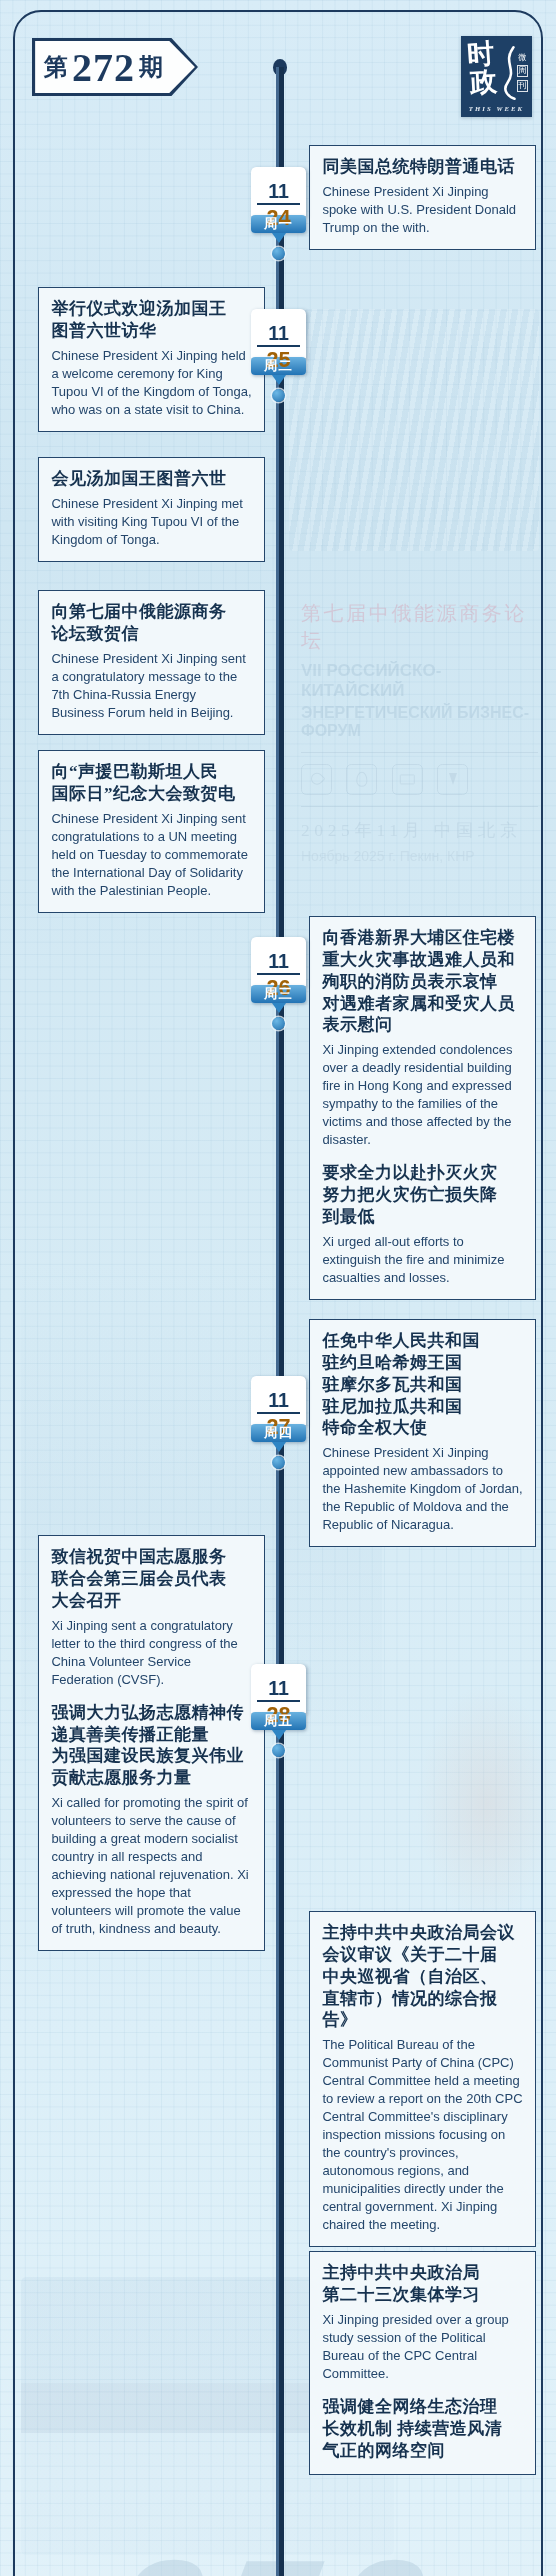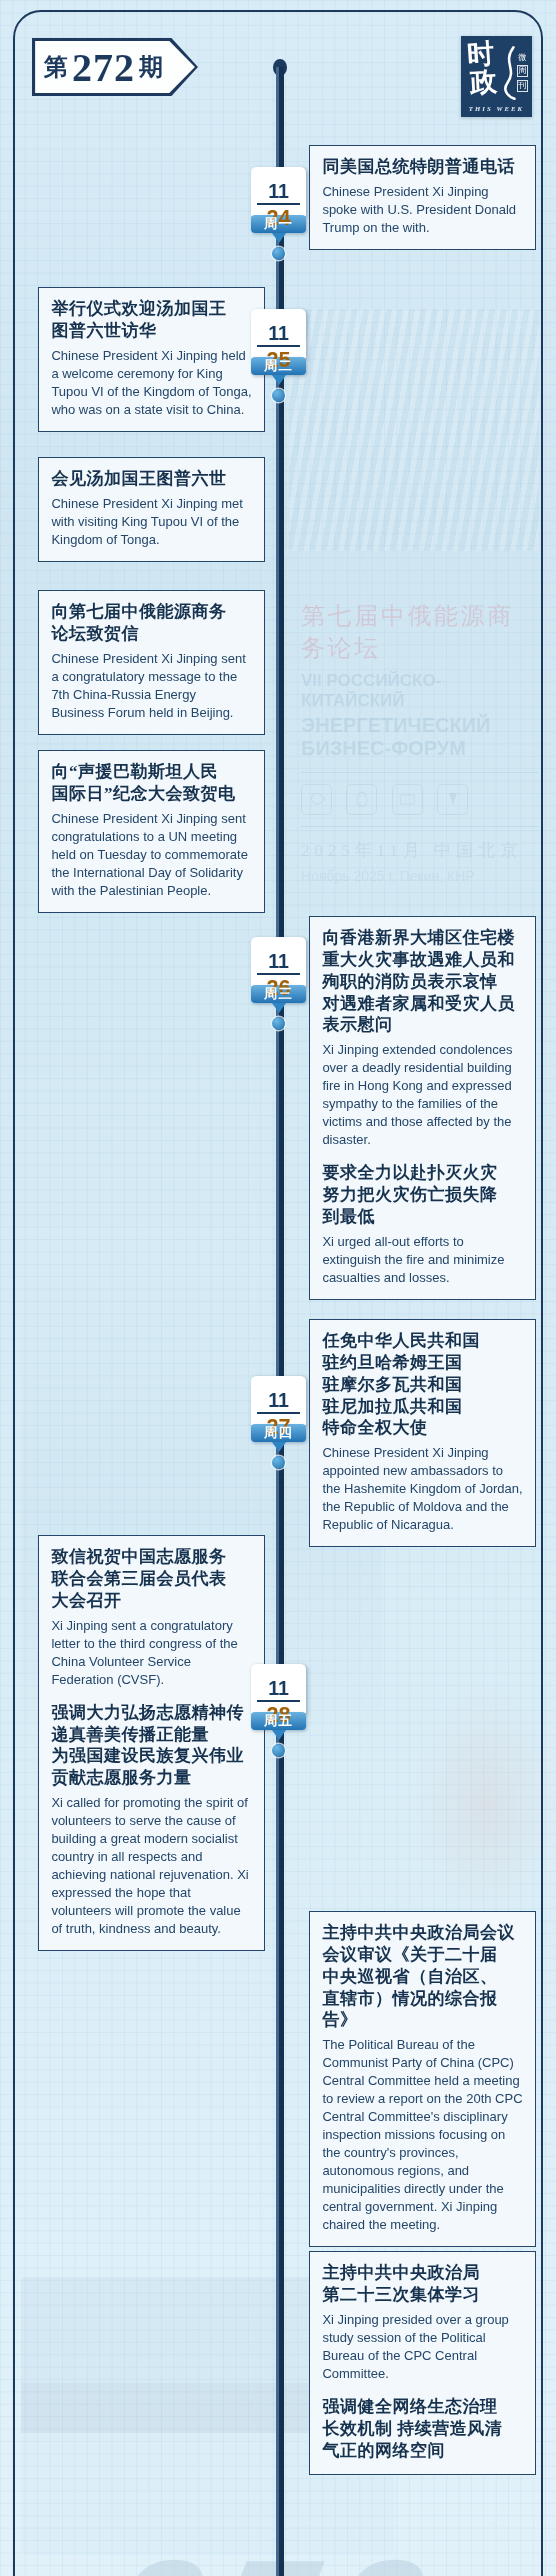--- a/index.html
+++ b/index.html
@@ -42,23 +42,23 @@
   .wm{z-index:1;}
   .ph1{position:absolute;left:289px;top:309px;width:250px;height:242px;opacity:.14;border-radius:4.1px;
     background:repeating-linear-gradient(100deg,rgba(255,255,255,.9) 0 5.2px,rgba(150,185,210,.7) 5.2px 11.3px);}
   .ph2{position:absolute;left:20.6px;top:1262px;width:361px;height:464px;opacity:.22;
     background:linear-gradient(180deg,rgba(200,222,236,0) 0%,rgba(165,198,220,.55) 55%,rgba(200,224,238,.3) 100%);}
   .ph3{position:absolute;left:417px;top:1685px;width:139px;height:237px;opacity:.35;
     background:radial-gradient(closest-side,rgba(214,175,165,.55),rgba(214,175,165,0));}
   .ph4{position:absolute;left:20.6px;top:2277px;width:373px;height:278px;opacity:.24;border-radius:5.2px;
     background:linear-gradient(180deg,rgba(150,185,212,.55) 0 38%,rgba(100,130,165,.5) 38% 56%,rgba(190,215,232,.5) 56% 100%);}
   .wmForum{position:absolute;left:301px;top:600px;width:237px;opacity:.26;z-index:1;}
-  .wmForum .f-cn{color:#d9768e;font-size:24px;letter-spacing:2.6px;font-family:Liberation Serif, serif;}
+  .wmForum .f-cn{color:#d9768e;font-size:20px;letter-spacing:2.6px;font-family:Liberation Serif, serif;}
   .wmForum .f-ru1{margin-top:7.2px;color:#8fafc7;font-weight:700;font-size:17px;}
-  .wmForum .f-ru2{margin-top:3.1px;color:#8fafc7;font-weight:700;font-size:20px;}
+  .wmForum .f-ru2{margin-top:3.1px;color:#8fafc7;font-weight:700;font-size:16px;}
   .wmForum .f-hr{border-top:1px solid #9cb6ca;margin:11.3px 0;}
   .wmForum .f-icons{display:flex;gap:14.4px;}
   .wmForum .ico{width:29px;height:29px;border:1.5px solid #9cb6ca;border-radius:5.2px;position:relative;}
   .wmForum .ico i{position:absolute;left:50%;top:50%;transform:translate(-50%,-50%);display:block;}
   .wmForum .ico .drop{width:10.3px;height:10.3px;border:1.5px solid #9cb6ca;border-radius:50% 1.5px 50% 50%;transform:translate(-50%,-50%) rotate(45deg);}
   .wmForum .ico .flame{width:9.3px;height:12.4px;border:1.5px solid #9cb6ca;border-radius:50% 50% 50% 50%/60% 60% 40% 40%;}
   .wmForum .ico .cart{width:12.4px;height:7.2px;border:1.5px solid #9cb6ca;border-radius:1px;}
   .wmForum .ico .bolt{width:0;height:0;border-left:4.6px solid transparent;border-right:4.6px solid transparent;border-top:12.4px solid #9cb6ca;}
   .wmForum .f-date-cn{color:#9cb6ca;font-size:17.5px;letter-spacing:4.6px;font-family:"Liberation Serif",serif;}
   .wmForum .f-date-ru{margin-top:5.2px;color:#a9c0d2;font-size:14px;}

